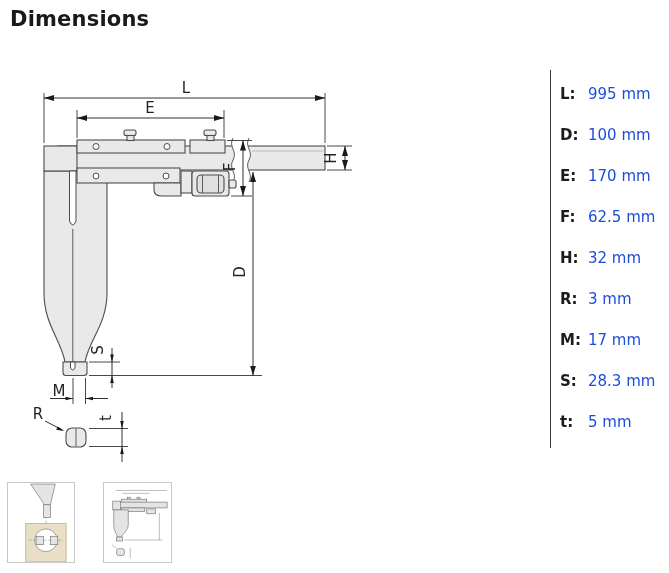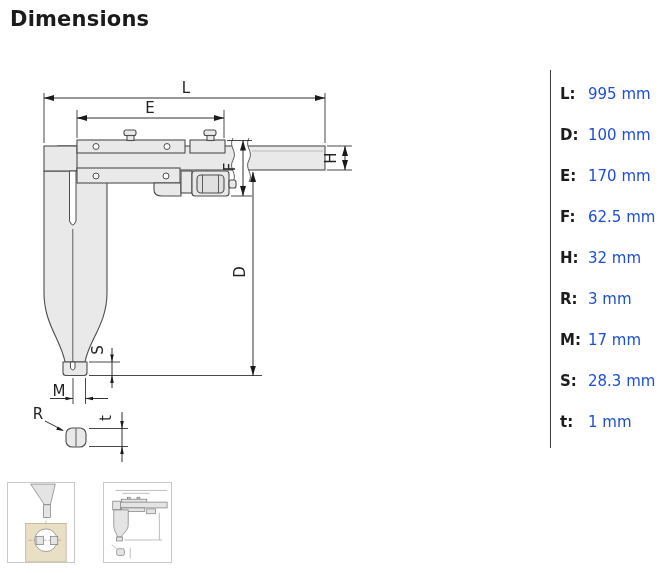--- a/index.html
+++ b/index.html
@@ -190,21 +190,21 @@
     <div class="spec-row">
         <span class="spec-label">M:</span>
         <span class="spec-value">17 mm</span>
       </div>
     <div class="spec-row">
         <span class="spec-label">S:</span>
         <span class="spec-value">28.3 mm</span>
       </div>
     <div class="spec-row">
         <span class="spec-label">t:</span>
-        <span class="spec-value">1 mm</span>
+        <span class="spec-value">5 mm</span>
       </div>
   </div>
 
   <div class="thumb thumb1">
     <svg viewBox="0 0 67 80">
       <line class="dash" x1="38.5" y1="3" x2="38.5" y2="77"></line>
       <path class="minimetal" d="M23,1 L48,1 L43,22 L37,22 Z"></path>
       <rect class="minimetal" x="36" y="22" width="7" height="13"></rect>
       <rect class="bore" x="18" y="41" width="41" height="39"></rect>
       <circle cx="38.5" cy="58" r="11.5" fill="#fff" stroke="#8a8a8a" stroke-width="0.8"></circle>

